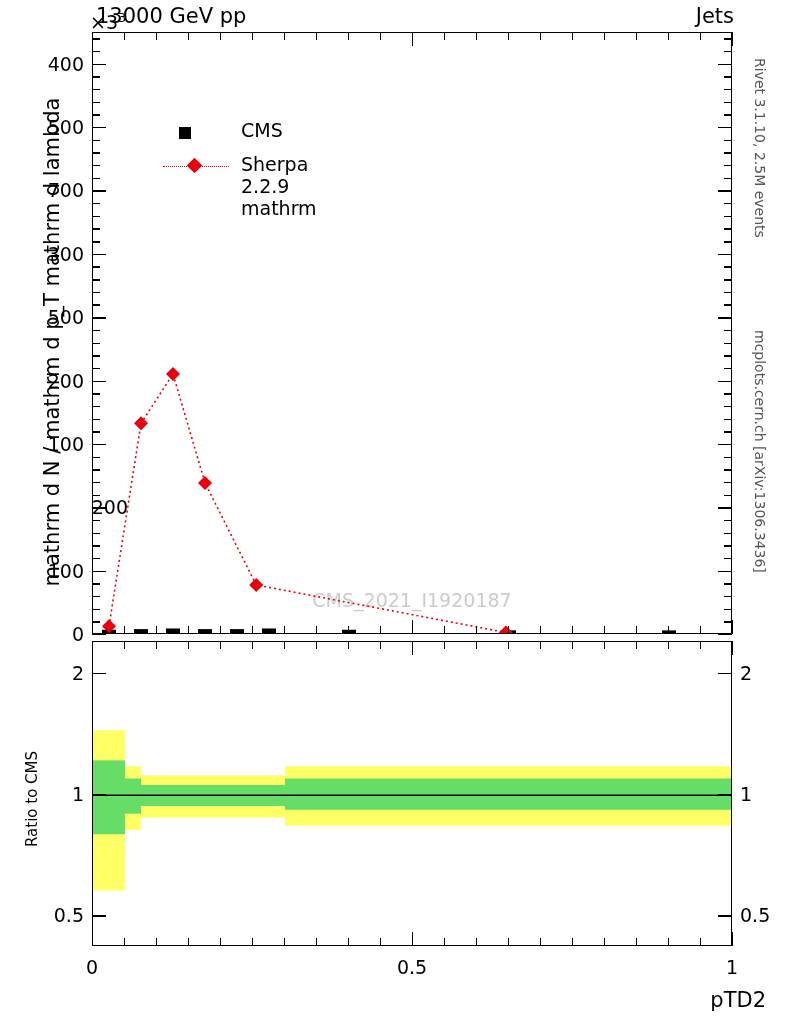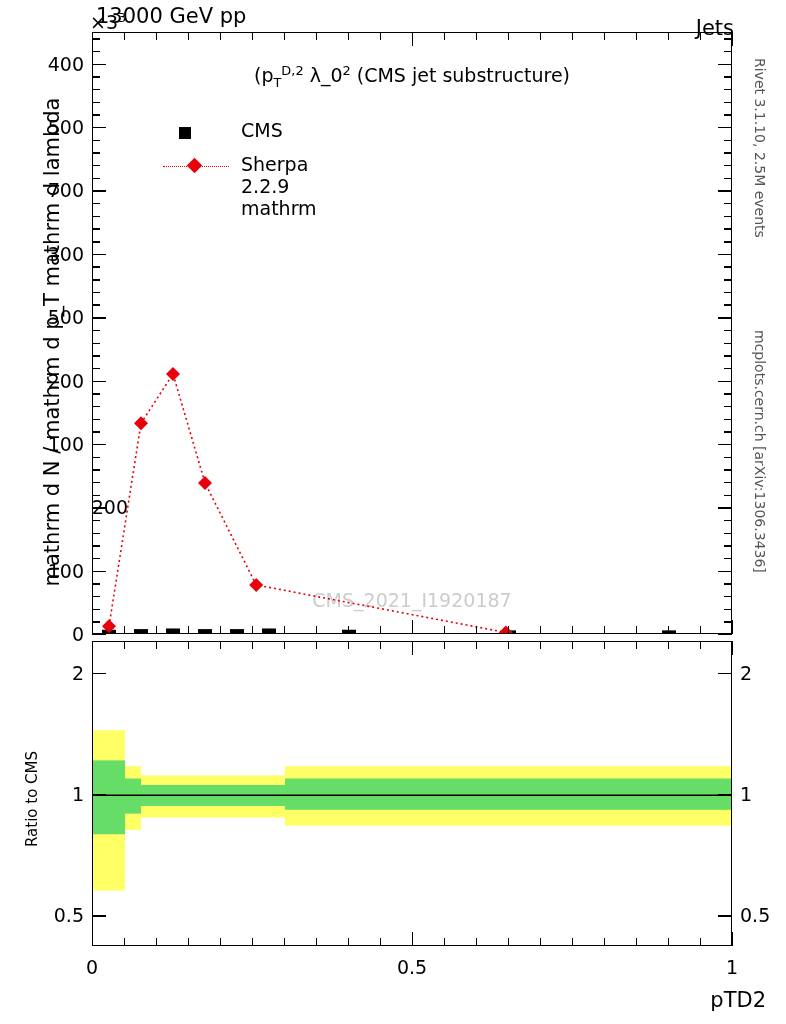--- a/index.html
+++ b/index.html
@@ -20,21 +20,21 @@
     height: 1024px;
   }
   .txt { position: absolute; white-space: nowrap; }
 
   
   #header-left {
     left: 96px; top: 4px;
     font-size: 21px;
   }
   #header-right {
-    right: 52px; top: 16px;
+    right: 52px; top: 4px;
     font-size: 21px;
     margin-left: 9px;
   }
 
   
   #main-frame {
     position: absolute;
     left: 92px; top: 32px;
     width: 640px; height: 602px;
     border: 1.6px solid #000000;
@@ -187,23 +187,20 @@
 <body>
 
 <div id="root">
 
   <div class="txt" id="header-left">13000 GeV pp</div>
   <div class="txt" id="header-right">Jets</div>
   <div class="txt" id="scale-exp"><span>×3</span><sup>3</sup></div>
 
   <div id="main-frame">
 
-    <div class="txt" id="plot-title">
-      <span>(p</span><sub>T</sub><sup>D,2</sup><span> λ_0</span><sup>2</sup><span> (CMS jet substructure)</span>
-    </div>
 
     <div class="txt" id="watermark">CMS_2021_I1920187</div>
 
     <div id="legend">
       <div class="leg-row">
         <span class="leg-marker-sq"></span>
         <span class="leg-label">CMS</span>
       </div>
       <div class="leg-row">
         <span class="leg-line"></span>

